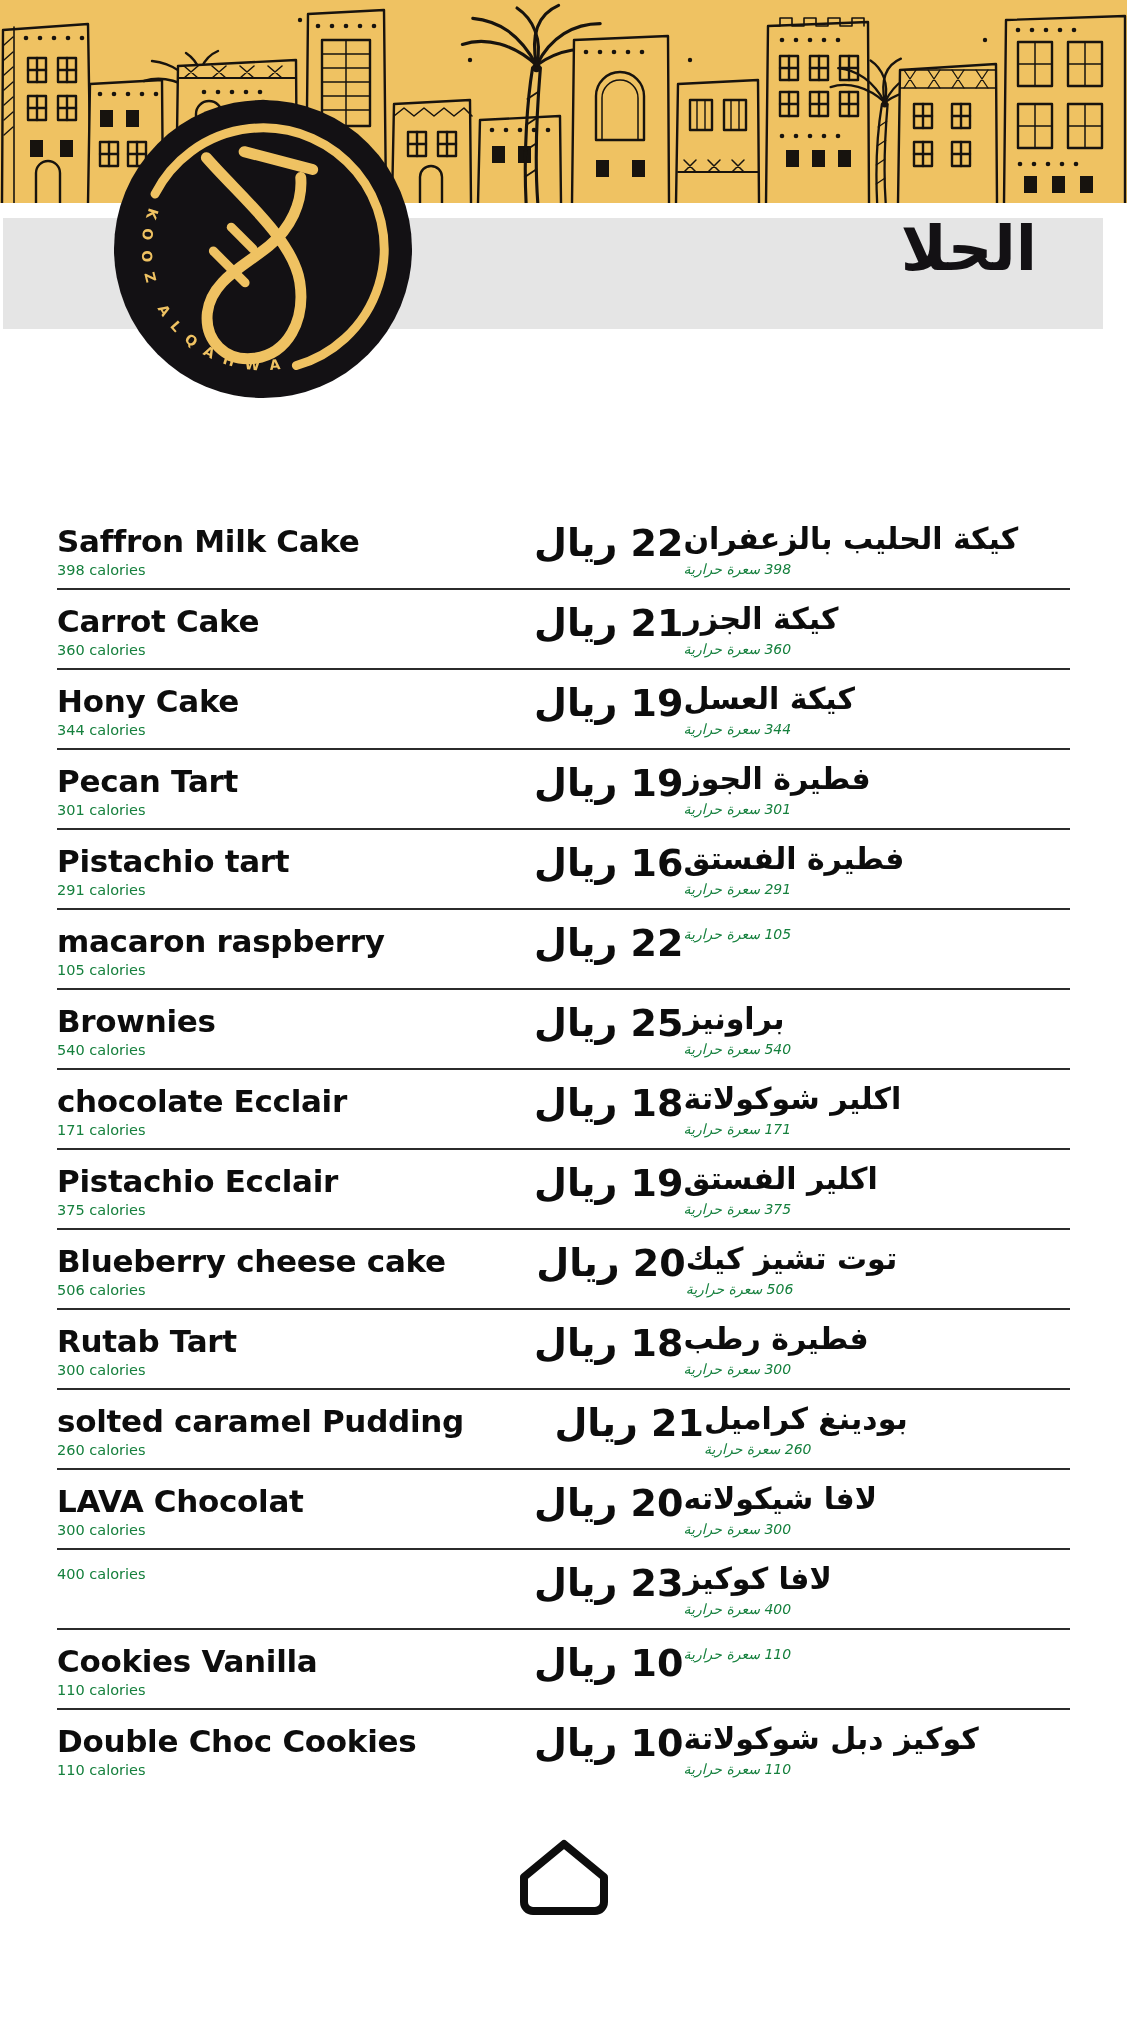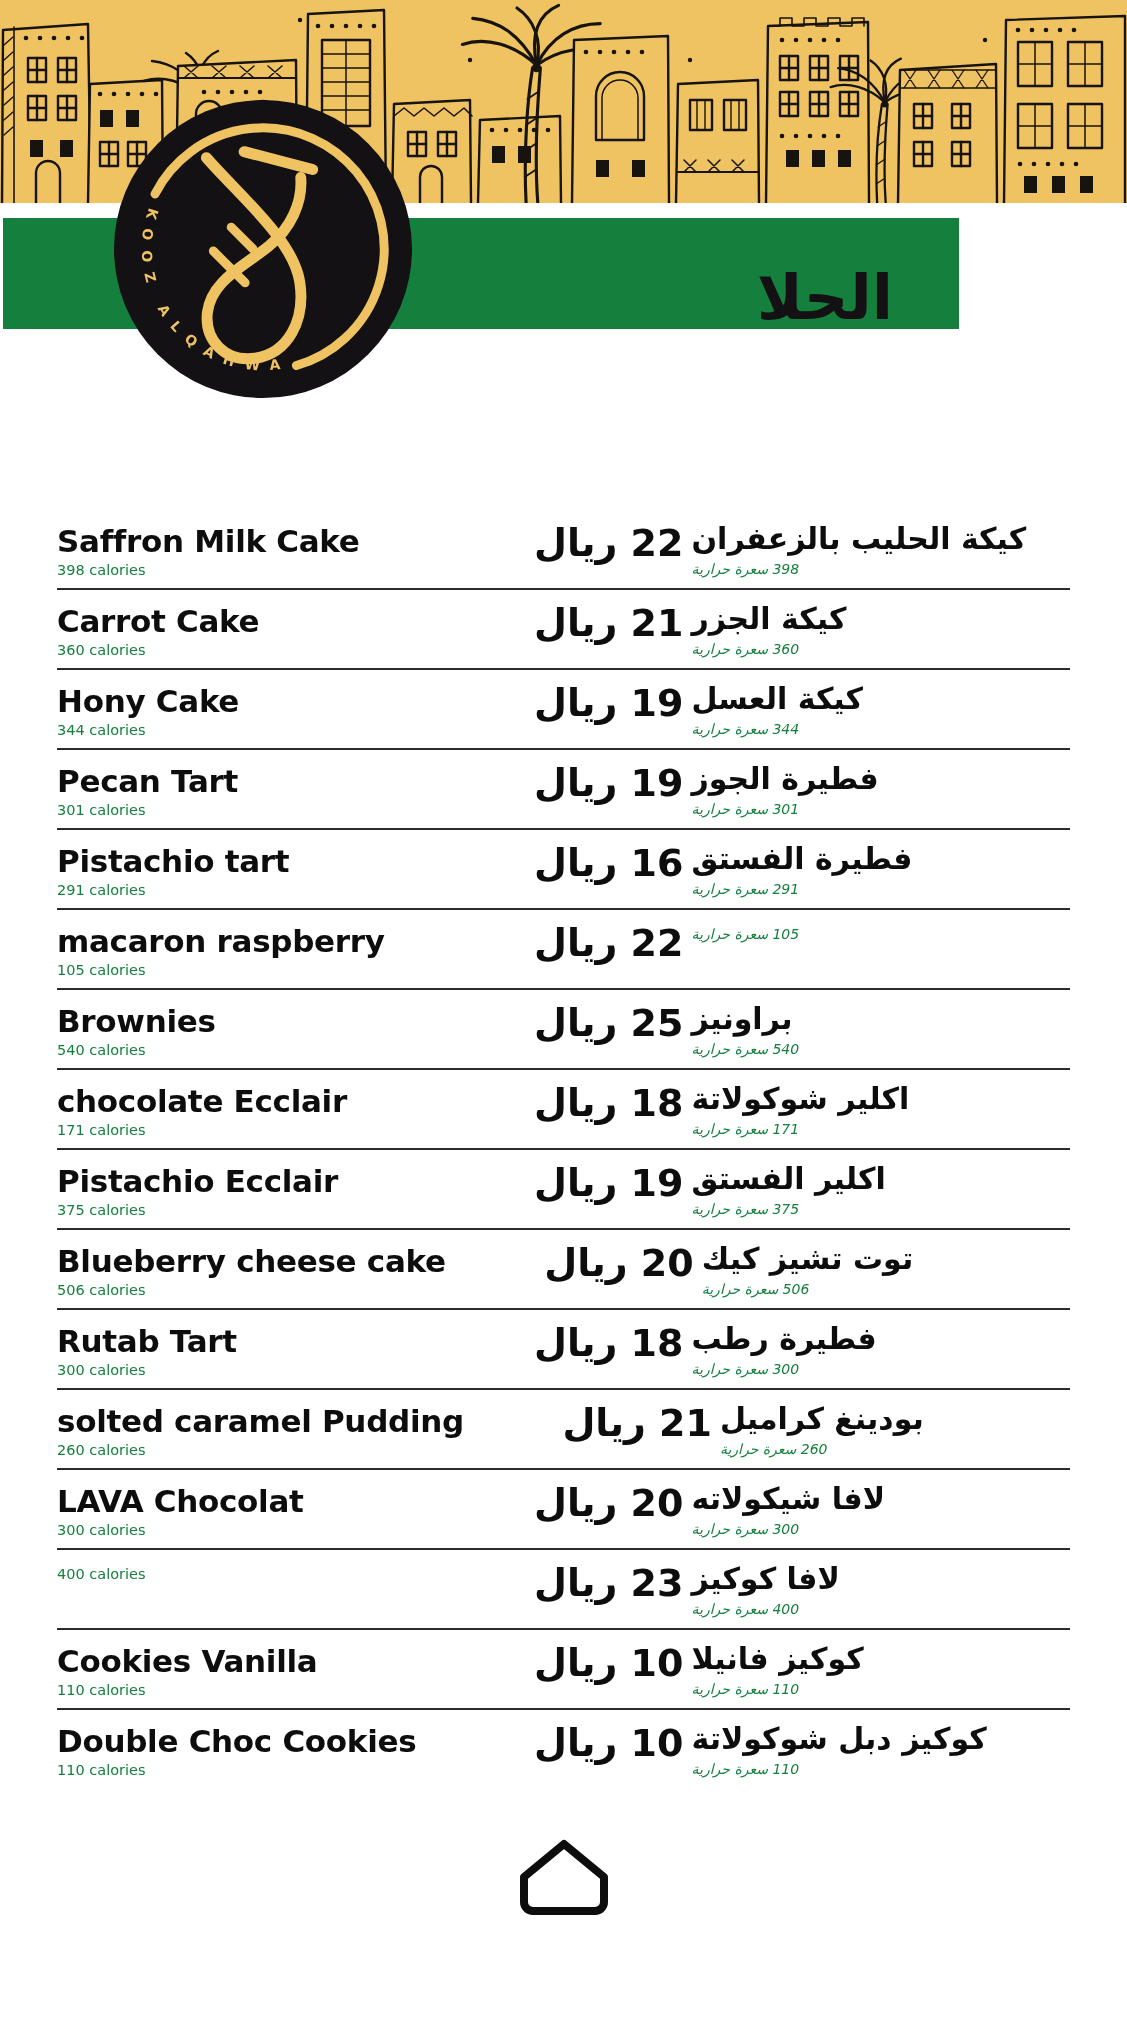--- a/index.html
+++ b/index.html
@@ -3,31 +3,31 @@
 <meta charset="utf-8">
 <style>
   html,body{margin:0;padding:0;background:#ffffff;}
   .page{position:relative;width:1127px;height:2018px;background:#ffffff;overflow:hidden;
         font-family:"DejaVu Sans","Liberation Sans",sans-serif;color:#111;}
 
   
   .banner{position:absolute;left:0;top:0;width:1127px;height:203px;overflow:hidden;}
 
   
-  .title-band{position:absolute;left:3px;top:218px;width:956px;height:111px;background:#15803d;
-              display:flex;align-items:flex-end;justify-content:flex-end;}
+  .title-band{position:absolute;left:3px;top:218px;width:1100px;height:111px;background:#e5e5e5;
+              display:flex;align-items:flex-start;justify-content:flex-end;}
   .title-band h1{margin:0 66px 0 0;font-size:62px;line-height:1;font-weight:700;color:#131114;direction:rtl;}
 
   
   .logo{position:absolute;left:112px;top:98px;width:302px;height:302px;}
 
   
   .menu{position:absolute;left:57px;top:510px;width:1013px;}
   .row{box-sizing:border-box;height:80px;padding-top:13px;
-       display:grid;grid-template-columns:1fr 240px 1fr;column-gap:8px;
+       display:grid;grid-template-columns:1fr 240px 1fr;
        border-bottom:2px solid #2b2b2b;}
   .row:last-child{border-bottom:none;}
   .iname{font-size:31px;line-height:36px;font-weight:700;color:#0d0d0d;letter-spacing:-0.3px;white-space:nowrap;}
   .ical{font-size:14.5px;line-height:21px;font-weight:400;color:#15803d;margin-top:1px;white-space:nowrap;}
   .col.price{direction:rtl;text-align:right;font-size:38px;line-height:40px;font-weight:700;color:#0d0d0d;white-space:nowrap;}
   .col.ar{direction:rtl;text-align:left;}
   .col.ar .iname{font-size:30px;line-height:38px;margin-top:-3px;}
   .col.ar .ical{font-size:14px;line-height:20px;font-style:italic;}
 
   
@@ -377,21 +377,20 @@
         </div>
       </div>
 
       <div class="row">
         <div class="col en">
           <div class="iname">Cookies Vanilla</div>
           <div class="ical">110  calories</div>
         </div>
         <div class="col price">10 ريال</div>
         <div class="col ar">
-          <div class="iname">كوكيز فانيلا</div>
           <div class="ical">110 سعرة حرارية</div>
         </div>
       </div>
 
       <div class="row">
         <div class="col en">
           <div class="iname">Double Choc Cookies</div>
           <div class="ical">110 calories</div>
         </div>
         <div class="col price">10 ريال</div>

